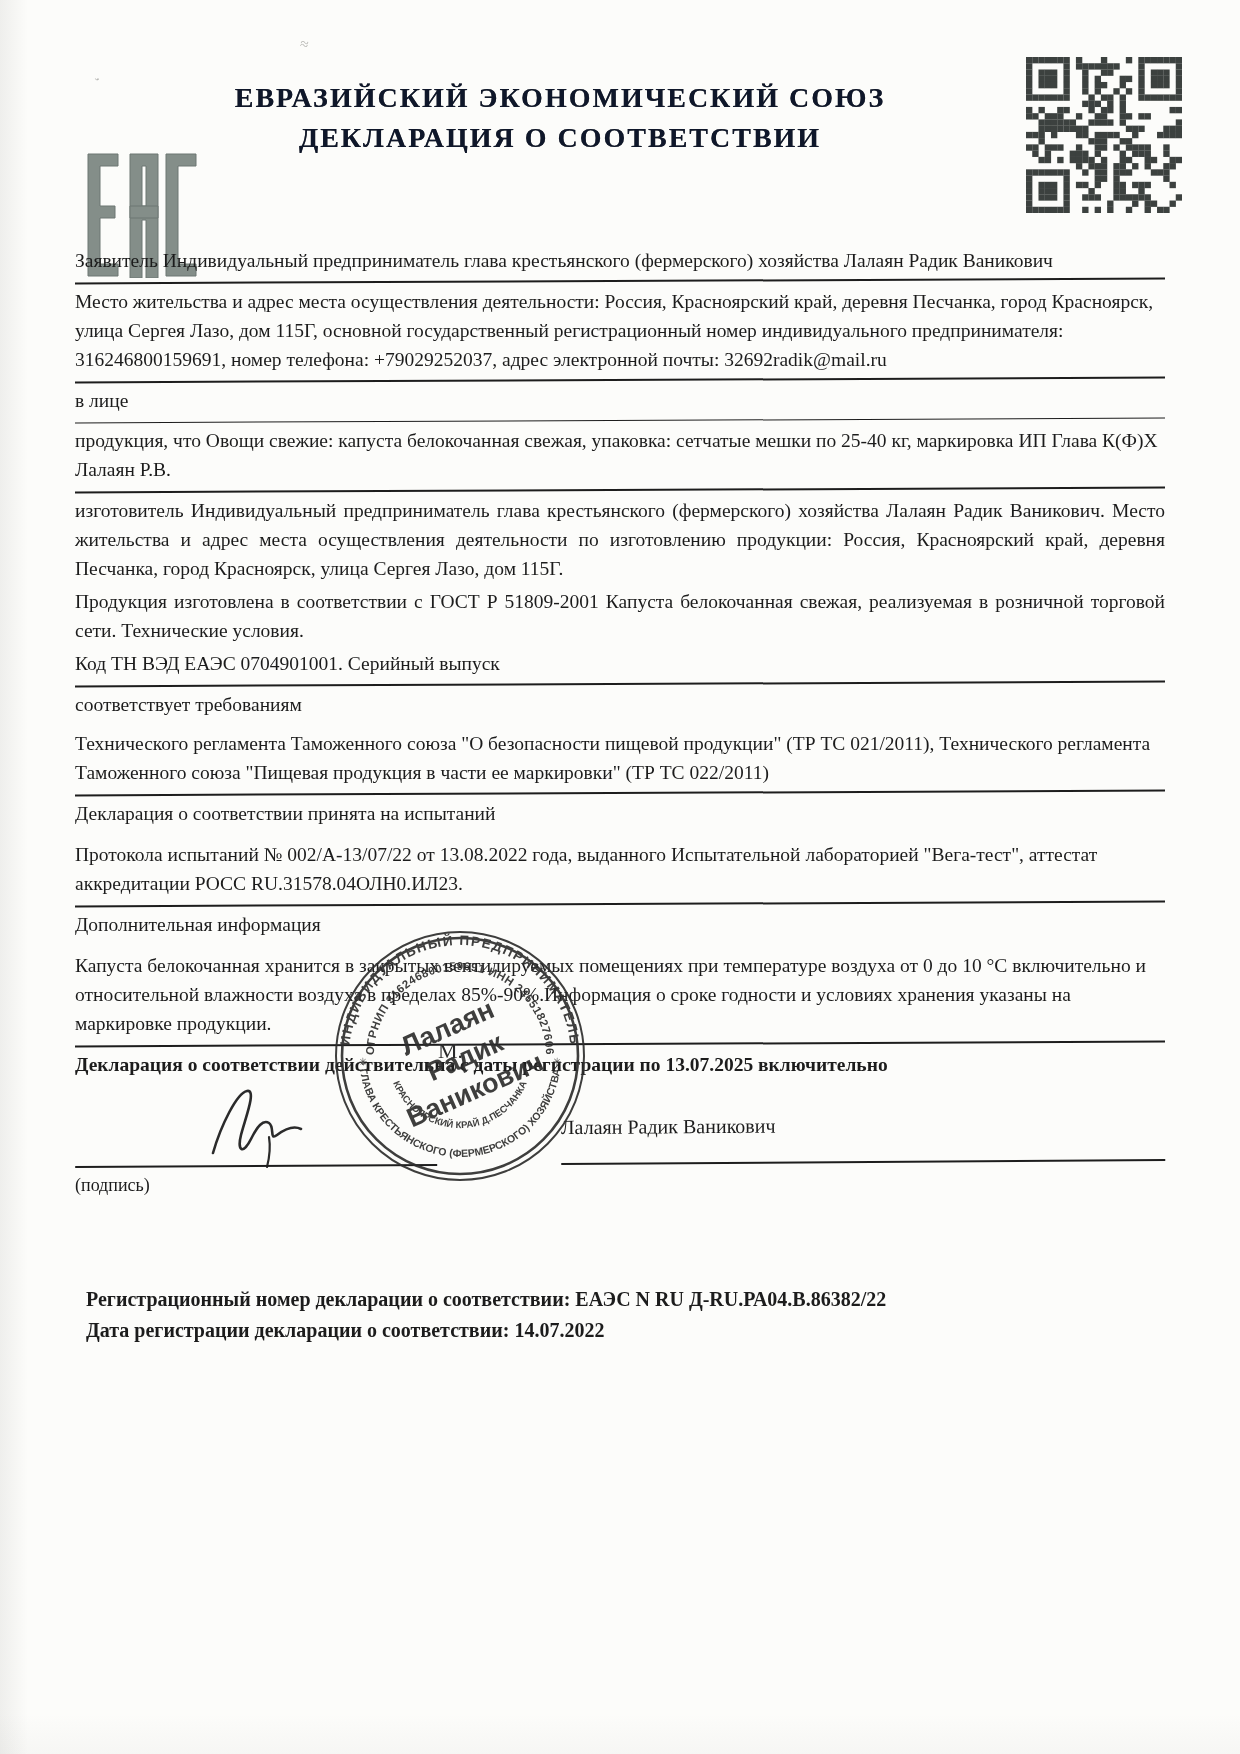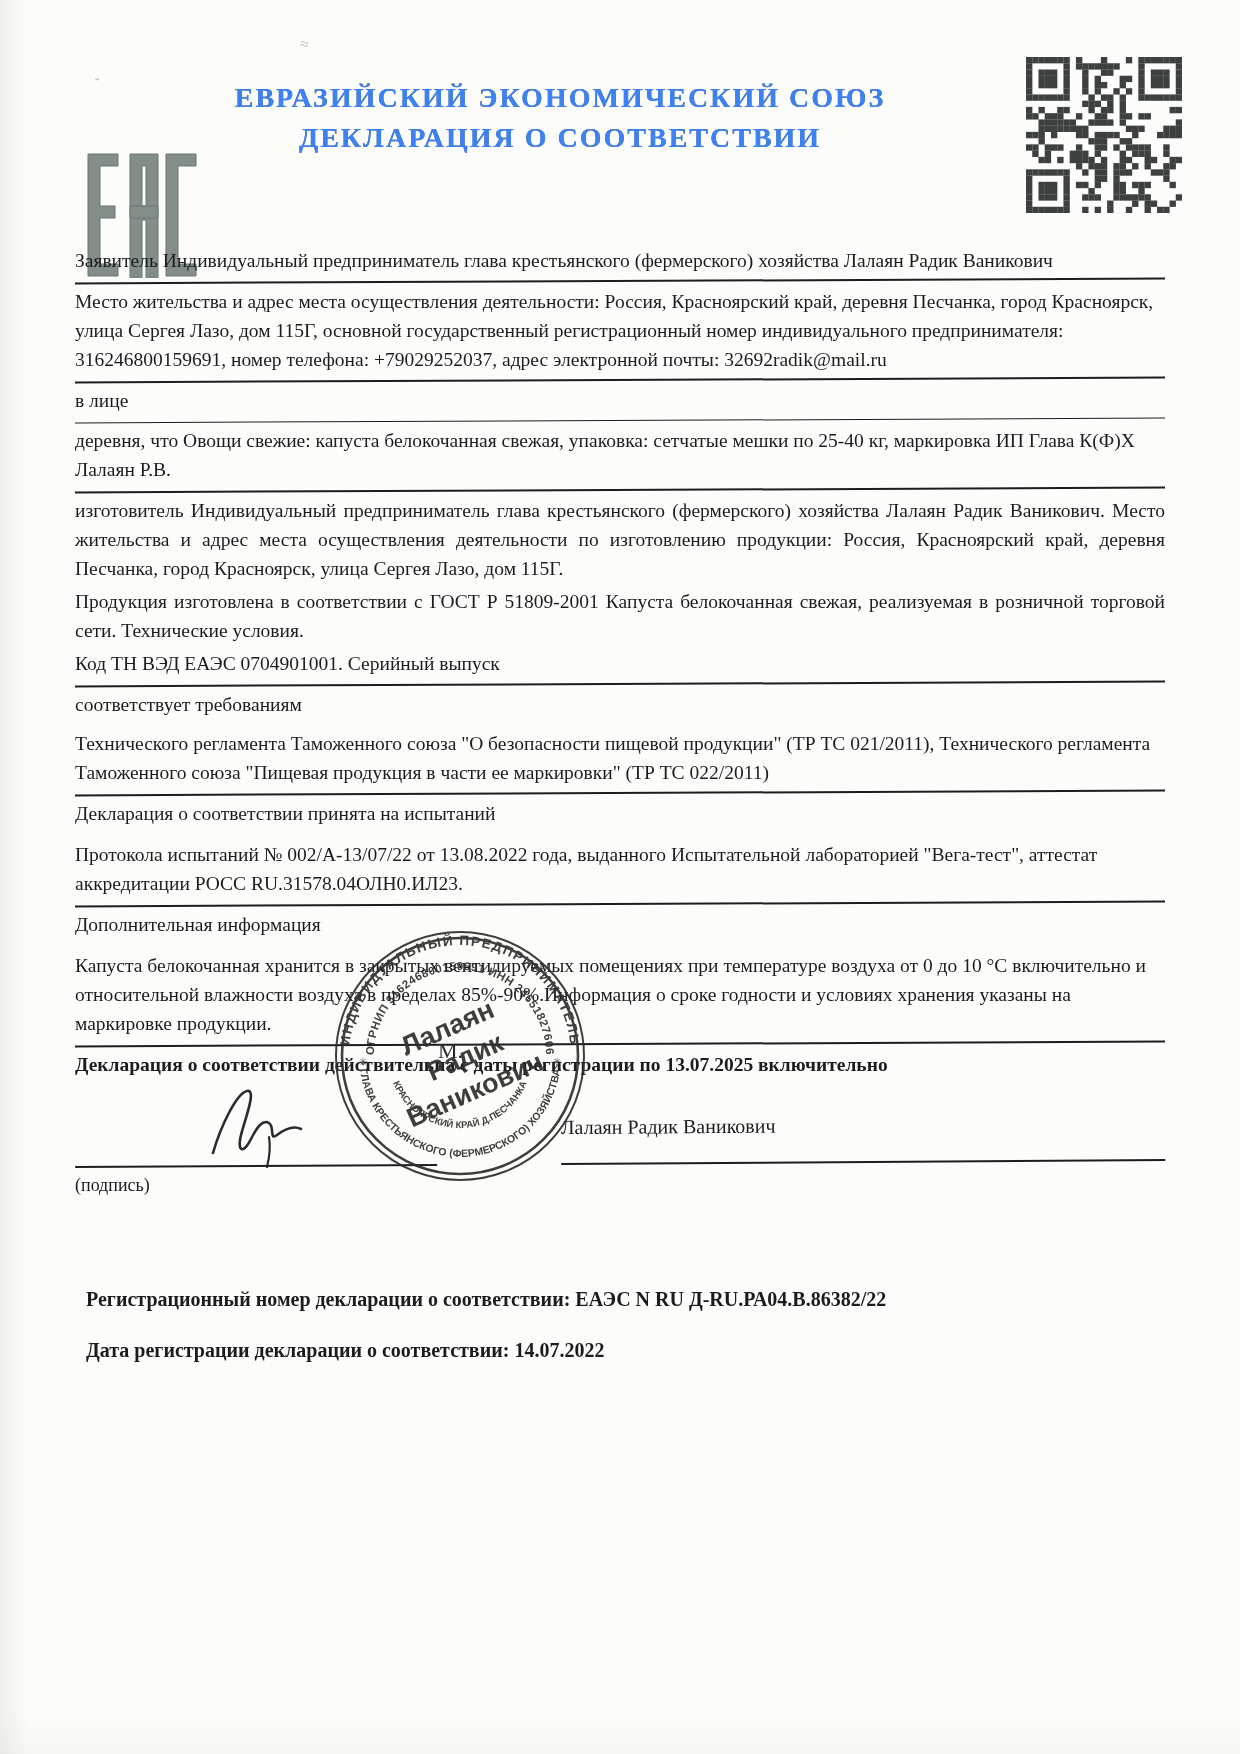--- a/index.html
+++ b/index.html
@@ -16,21 +16,21 @@
   .page::before{
     content:"";position:absolute;inset:0;
     background:linear-gradient(90deg,rgba(120,120,115,.10),rgba(255,255,255,0) 28px),
                linear-gradient(0deg,rgba(140,140,135,.05),rgba(255,255,255,0) 40px);
     pointer-events:none;
   }
   .artifact{position:absolute;color:#9a9a96;font-size:15px;transform:rotate(12deg);opacity:.7;}
 
   .doc-header{position:absolute;left:160px;top:78px;width:800px;text-align:center;}
   .doc-header .t1,.doc-header .t2{
-    font-weight:bold;font-size:28px;letter-spacing:2px;line-height:40px;color:#3b82f6;
+    font-weight:bold;font-size:28px;letter-spacing:2px;line-height:40px;color:#0f172a;
     text-shadow:0 0 .6px #555;
   }
 
   .eac-logo{position:absolute;left:86px;top:152px;}
   .qr{position:absolute;left:1026px;top:57px;width:156px;height:156px;}
 
   .body-col{position:absolute;left:75px;top:244px;width:1090px;font-size:19.5px;line-height:29px;}
   .rule{border:0;border-top:2.2px solid #1d1d1d;margin:3px 0 3px 0;transform:rotate(-0.25deg);}
   .rule.thin{border-top-width:1.8px;}
   p{margin:0;padding:2px 0;}
@@ -46,21 +46,21 @@
   .sig-right .line{border-bottom:2px solid #1d1d1d;height:50px;padding-top:22px;transform:rotate(-0.4deg);}
   .sig-right .name{font-size:20px;}
   .signature-svg{position:absolute;left:110px;top:-14px;}
 
   .stamp{position:absolute;left:332px;top:928px;width:256px;height:256px;opacity:.92;}
   .mp-mark{
     position:absolute;left:438px;top:1038px;font-size:22px;color:#2a2a2a;z-index:3;
   }
 
   .footer-block{position:absolute;left:86px;top:1288px;width:1090px;font-size:20px;font-weight:bold;}
-  .footer-block .row2{margin-top:28px;}
+  .footer-block .row2{margin-top:8px;}
   .stamp text{font-family:"Liberation Sans","DejaVu Sans",sans-serif;}
   .stamp .center-name{font-family:"Liberation Serif","DejaVu Serif",serif;}
 </style>
 </head>
 <body>
 
 <div class="page">
 
   <span class="artifact" style="left:300px;top:36px;">≈</span>
   <span class="artifact" style="left:100px;top:70px;transform:rotate(80deg);">,</span>
@@ -388,21 +388,21 @@
 
     <p><b class="lab">Заявитель</b> <span>Индивидуальный предприниматель глава крестьянского (фермерского) хозяйства Лалаян Радик Ваникович</span></p>
     <hr class="rule">
 
     <p>Место жительства и адрес места осуществления деятельности: Россия, Красноярский край, деревня Песчанка, город Красноярск, улица Сергея Лазо, дом 115Г, основной государственный регистрационный номер индивидуального предпринимателя: 316246800159691, номер телефона: +79029252037, адрес электронной почты: 32692radik@mail.ru</p>
     <hr class="rule">
 
     <p><b class="lab">в лице</b></p>
     <hr class="rule thin">
 
-    <p><b class="lab">деревня, что</b> <span>Овощи свежие: капуста белокочанная свежая, упаковка: сетчатые мешки по 25-40 кг, маркировка ИП Глава К(Ф)Х Лалаян Р.В.</span></p>
+    <p><b class="lab">продукция, что</b> <span>Овощи свежие: капуста белокочанная свежая, упаковка: сетчатые мешки по 25-40 кг, маркировка ИП Глава К(Ф)Х Лалаян Р.В.</span></p>
     <hr class="rule">
 
     <p class="just"><b class="lab">изготовитель</b> <span>Индивидуальный предприниматель глава крестьянского (фермерского) хозяйства Лалаян Радик Ваникович. Место жительства и адрес места осуществления деятельности по изготовлению продукции: Россия, Красноярский край, деревня Песчанка, город Красноярск, улица Сергея Лазо, дом 115Г.</span></p>
 
     <p class="just">Продукция изготовлена в соответствии с ГОСТ Р 51809-2001 Капуста белокочанная свежая, реализуемая в розничной торговой сети. Технические условия.</p>
 
     <p>Код ТН ВЭД ЕАЭС 0704901001. Серийный выпуск</p>
     <hr class="rule">
 
     <p><b class="lab">соответствует требованиям</b></p>

